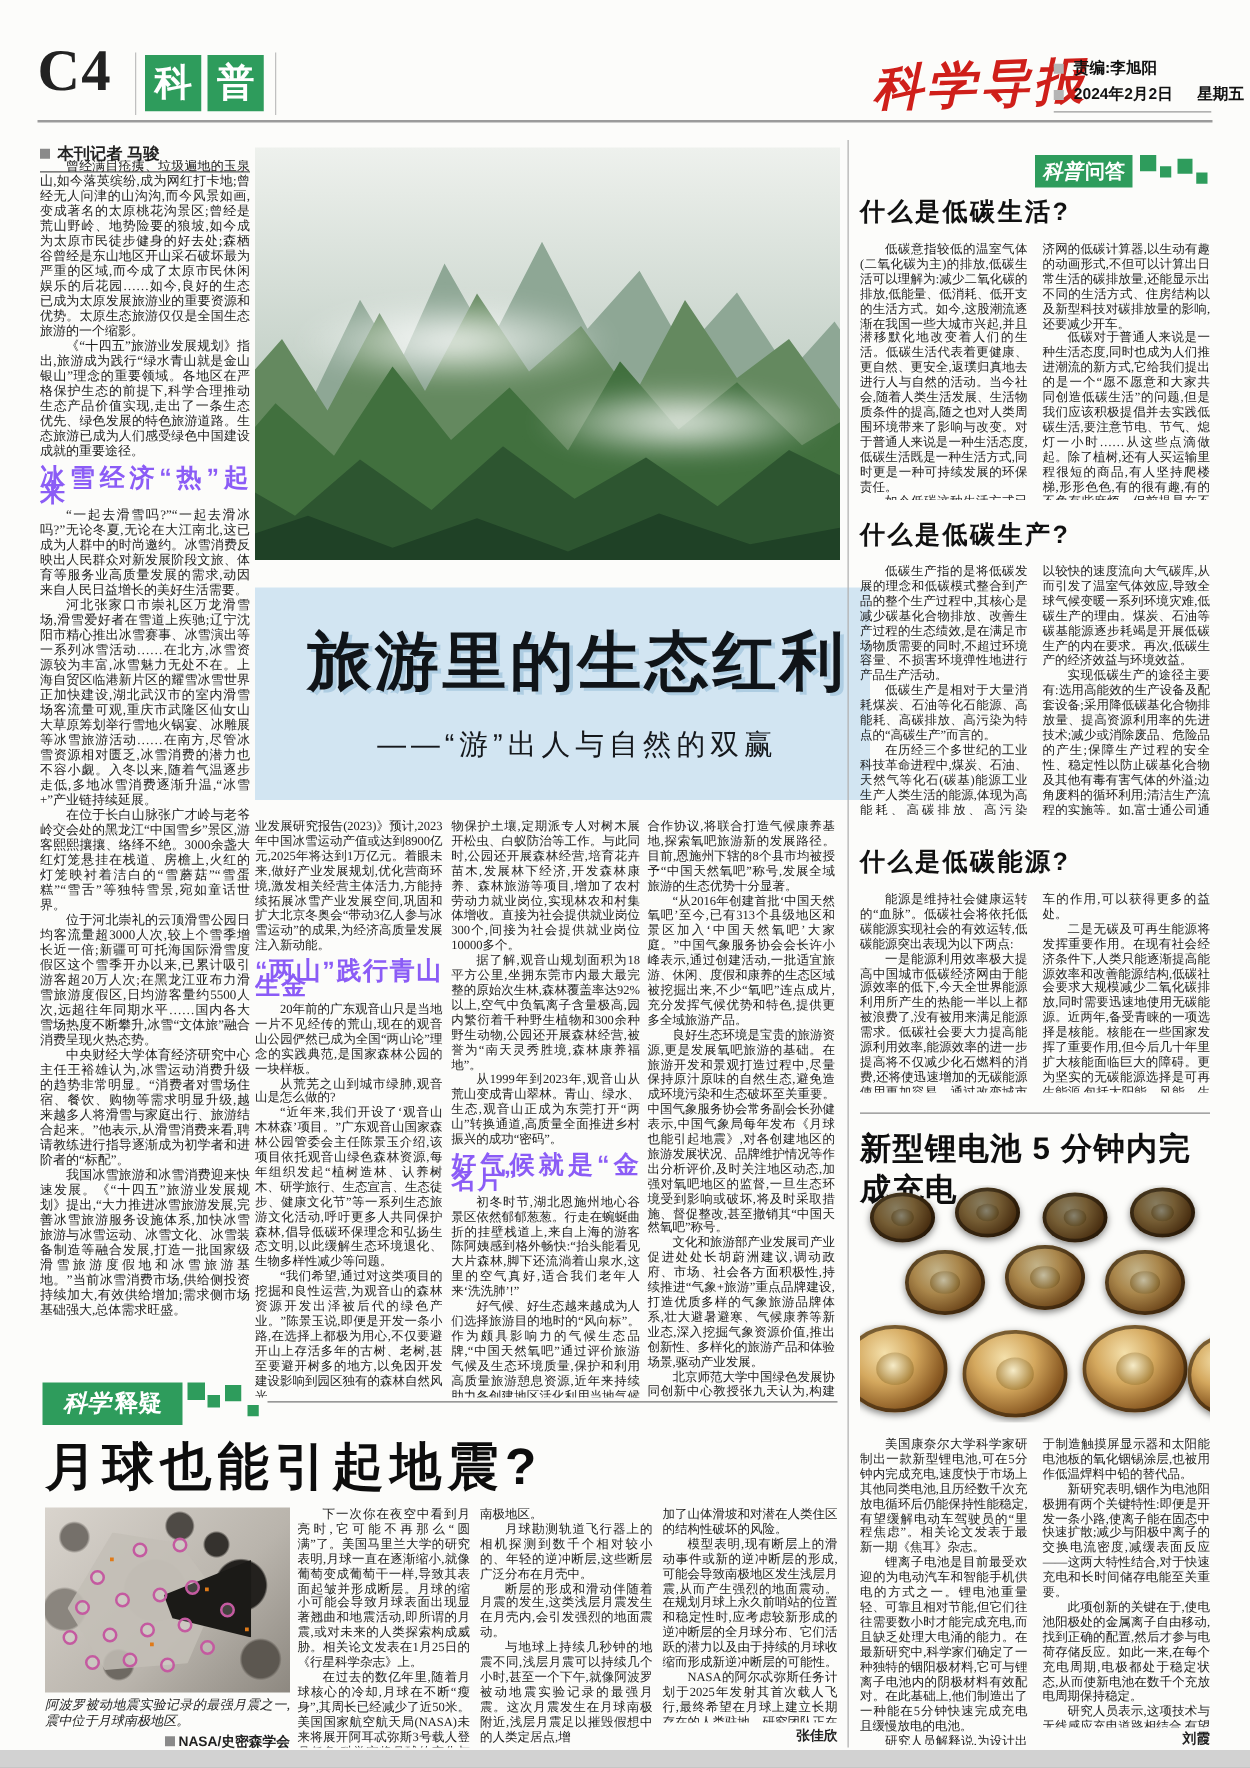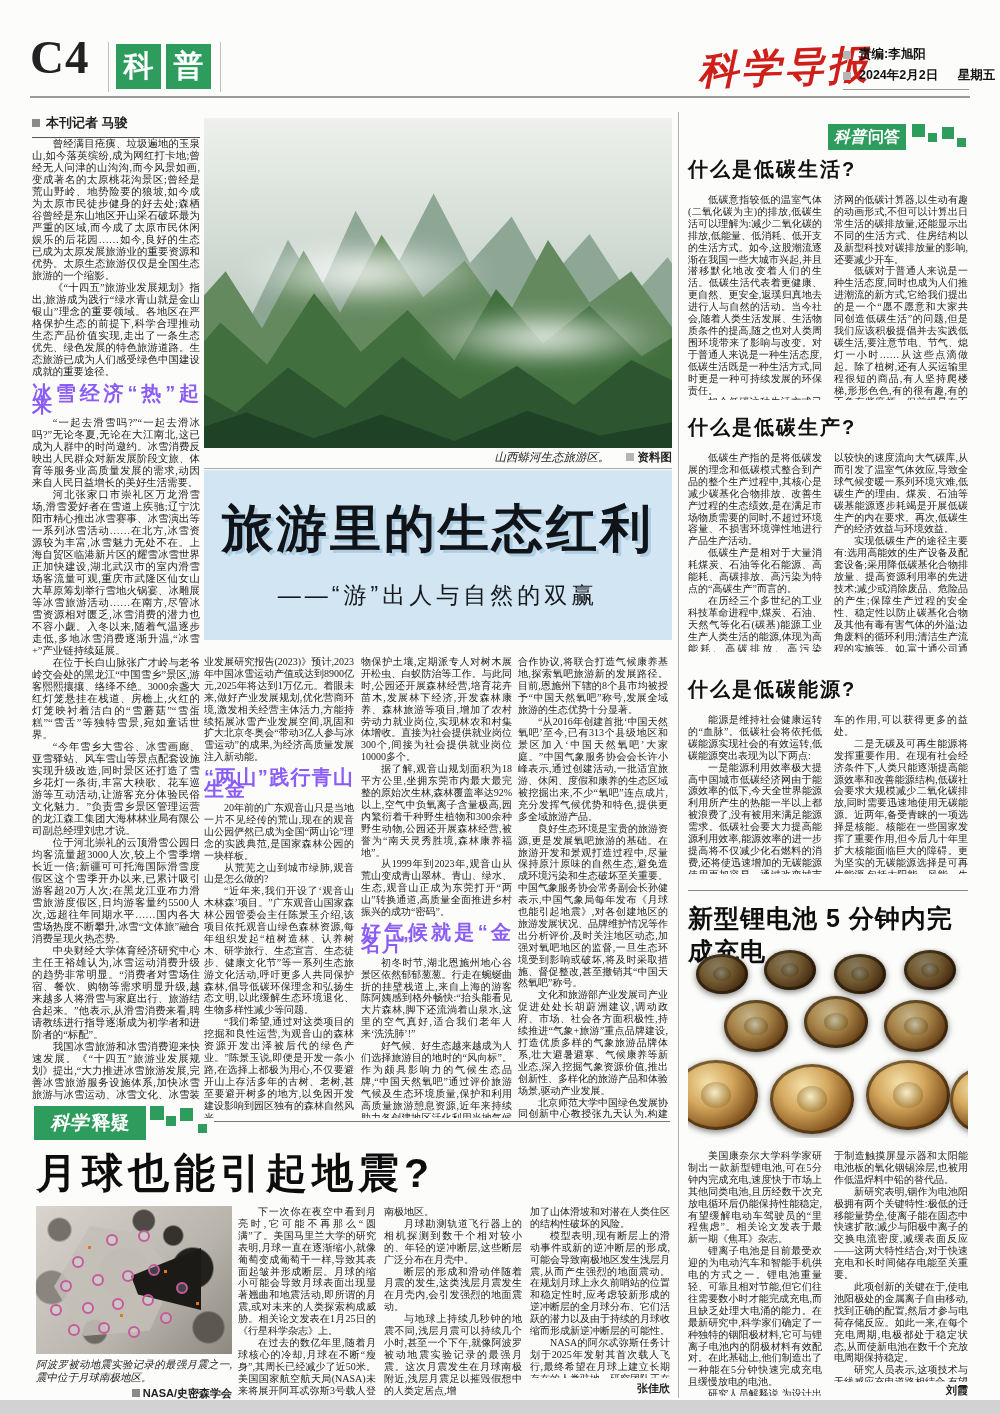--- a/index.html
+++ b/index.html
@@ -21,35 +21,35 @@
   .headrule{left:30px;top:96px;width:940px;height:2px;background:#9b9b9b;}
   
   .coltext{font-size:10px;line-height:11.9px;text-align:justify;overflow:hidden;}
   .coltext p.para{margin:0;text-indent:2em;}
   .coltext p.cont{text-indent:0;}
   .coltext h4.colhead{margin:9px 0 6px;font-family:"Liberation Sans","DejaVu Sans",sans-serif;
      font-size:20px;font-weight:700;text-indent:0;color:#8b5cf6;letter-spacing:1px;}
   .byline{left:32px;top:114px;width:168px;font-family:"Liberation Sans","DejaVu Sans",sans-serif;
      font-size:13px;font-weight:700;border-bottom:1px solid #555;padding-bottom:5px;display:flex;gap:6px;align-items:center;}
   .byline .sq{background:#8a8a8a;}
-  .leadcol1{left:32px;top:138px;width:168px;height:962px;font-size:10.4px;line-height:12px;}
+  .leadcol1{left:32px;top:128px;width:168px;height:962px;font-size:10.4px;line-height:12px;}
   
   .mainphoto{left:204px;top:118px;width:468px;height:330px;overflow:hidden;background:linear-gradient(#eef1ed,#ccd7cf 45%,#b7c8bb 70%);}
   .ridge{position:absolute;left:-20px;width:520px;}
   .r1{top:58px;height:290px;background:#8ea795;clip-path:polygon(0 55%,6% 38%,13% 48%,20% 22%,26% 40%,33% 12%,40% 34%,48% 6%,55% 30%,63% 14%,70% 36%,78% 20%,86% 42%,93% 28%,100% 46%,100% 100%,0 100%);}
   .r2{top:96px;height:260px;background:#64895f;clip-path:polygon(0 40%,8% 22%,15% 44%,23% 14%,30% 38%,38% 8%,46% 32%,54% 18%,62% 40%,70% 10%,78% 34%,86% 22%,94% 44%,100% 30%,100% 100%,0 100%);}
   .r3{top:150px;height:210px;background:#41703e;clip-path:polygon(0 46%,7% 26%,16% 46%,25% 12%,34% 40%,43% 20%,52% 44%,60% 10%,69% 36%,78% 18%,88% 42%,100% 24%,100% 100%,0 100%);}
   .r4{top:212px;height:150px;background:#2d5530;clip-path:polygon(0 35%,10% 55%,20% 25%,31% 52%,42% 18%,53% 46%,64% 24%,75% 50%,86% 20%,100% 44%,100% 100%,0 100%);}
   .r5{top:268px;height:95px;background:#1f4126;clip-path:polygon(0 50%,12% 28%,25% 55%,38% 30%,52% 58%,66% 26%,80% 52%,100% 32%,100% 100%,0 100%);}
   .mist{position:absolute;filter:blur(9px);background:radial-gradient(ellipse,rgba(255,255,255,.9),rgba(255,255,255,0) 70%);}
   .caprow{left:204px;top:450px;width:468px;font-size:11.5px;text-align:right;border-bottom:1px solid #aaa;padding-bottom:3px;}
   .caprow .cap{font-style:italic;}
   .caprow .credit{font-family:"Liberation Sans","DejaVu Sans",sans-serif;font-weight:700;font-style:normal;margin-left:14px;}
   
-  .titleblock{left:204px;top:470px;width:468px;height:170px;background:#d2e5f2;text-align:center;overflow:hidden;}
+  .titleblock{left:204px;top:470px;width:468px;height:170px;background:#d2e5f2;text-align:center;overflow:hidden;padding-left:24px;}
   .titleblock h1{margin:25px 0 0;font-family:"Liberation Sans","DejaVu Sans",sans-serif;font-weight:800;
      font-size:51px;letter-spacing:3px;color:#101418;text-shadow:3px 3px 0 #aecde2;}
   .titleblock .sub{margin-top:16px;font-family:"Liberation Sans","DejaVu Sans",sans-serif;
      font-size:23px;letter-spacing:4px;color:#15181c;}
   .mcol{top:656px;height:462px;}
   
   .vrule{left:678px;top:112px;width:1px;height:1286px;background:#b0b0b0;}
   .qabadge{left:828px;top:124px;width:78px;height:26px;background:var(--green);color:#fff;display:flex;
      align-items:center;justify-content:center;gap:2px;font-size:16px;}
   .qabadge .script{font-style:italic;font-weight:700;font-family:"DejaVu Serif",serif;}
@@ -126,38 +126,33 @@
     <span class="sq"></span>
     <span>本刊记者 马骏</span>
   </div>
   <div class="abs coltext leadcol1">
       <p class="para">曾经满目疮痍、垃圾遍地的玉泉山,如今落英缤纷,成为网红打卡地;曾经无人问津的山沟沟,而今风景如画,变成著名的太原桃花沟景区;曾经是荒山野岭、地势险要的狼坡,如今成为太原市民徒步健身的好去处;森栖谷曾经是东山地区开山采石破坏最为严重的区域,而今成了太原市民休闲娱乐的后花园……如今,良好的生态已成为太原发展旅游业的重要资源和优势。太原生态旅游仅仅是全国生态旅游的一个缩影。</p>
       <p class="para">《“十四五”旅游业发展规划》指出,旅游成为践行“绿水青山就是金山银山”理念的重要领域。各地区在严格保护生态的前提下,科学合理推动生态产品价值实现,走出了一条生态优先、绿色发展的特色旅游道路。生态旅游已成为人们感受绿色中国建设成就的重要途径。</p>
       <h4 class="colhead">冰雪经济“热”起来</h4>
       <p class="para">“一起去滑雪吗?”“一起去滑冰吗?”无论冬夏,无论在大江南北,这已成为人群中的时尚邀约。冰雪消费反映出人民群众对新发展阶段文旅、体育等服务业高质量发展的需求,动因来自人民日益增长的美好生活需要。</p>
       <p class="para">河北张家口市崇礼区万龙滑雪场,滑雪爱好者在雪道上疾驰;辽宁沈阳市精心推出冰雪赛事、冰雪演出等一系列冰雪活动……在北方,冰雪资源较为丰富,冰雪魅力无处不在。上海自贸区临港新片区的耀雪冰雪世界正加快建设,湖北武汉市的室内滑雪场客流量可观,重庆市武隆区仙女山大草原筹划举行雪地火锅宴、冰雕展等冰雪旅游活动……在南方,尽管冰雪资源相对匮乏,冰雪消费的潜力也不容小觑。入冬以来,随着气温逐步走低,多地冰雪消费逐渐升温,“冰雪+”产业链持续延展。</p>
       <p class="para">在位于长白山脉张广才岭与老爷岭交会处的黑龙江“中国雪乡”景区,游客熙熙攘攘、络绎不绝。3000余盏大红灯笼悬挂在栈道、房檐上,火红的灯笼映衬着洁白的“雪蘑菇”“雪蛋糕”“雪舌”等独特雪景,宛如童话世界。</p>
-      <p class="para">“今年雪乡大雪谷、冰雪画廊、亚雪驿站、风车雪山等景点配套设施实现升级改造,同时景区还打造了雪乡花灯一条街,丰富大秧歌、花车巡游等互动活动,让游客充分体验民俗文化魅力。”负责雪乡景区管理运营的龙江森工集团大海林林业局有限公司副总经理刘忠才说。</p>
       <p class="para">位于河北崇礼的云顶滑雪公园日均客流量超3000人次,较上个雪季增长近一倍;新疆可可托海国际滑雪度假区这个雪季开办以来,已累计吸引游客超20万人次;在黑龙江亚布力滑雪旅游度假区,日均游客量约5500人次,远超往年同期水平……国内各大雪场热度不断攀升,冰雪“文体旅”融合消费呈现火热态势。</p>
       <p class="para">中央财经大学体育经济研究中心主任王裕雄认为,冰雪运动消费升级的趋势非常明显。“消费者对雪场住宿、餐饮、购物等需求明显升级,越来越多人将滑雪与家庭出行、旅游结合起来。”他表示,从滑雪消费来看,聘请教练进行指导逐渐成为初学者和进阶者的“标配”。</p>
       <p class="para">我国冰雪旅游和冰雪消费迎来快速发展。《“十四五”旅游业发展规划》提出,“大力推进冰雪旅游发展,完善冰雪旅游服务设施体系,加快冰雪旅游与冰雪运动、冰雪文化、冰雪装备制造等融合发展,打造一批国家级滑雪旅游度假地和冰雪旅游基地。”当前冰雪消费市场,供给侧投资持续加大,有效供给增加;需求侧市场基础强大,总体需求旺盛。</p>
     </div>
 
   <div class="abs mainphoto">
     <div class="ridge r1"></div>
     <div class="ridge r2"></div>
     <div class="mist" style="left:30px;top:120px;width:260px;height:70px;"></div>
     <div class="ridge r3"></div>
     <div class="mist" style="left:220px;top:190px;width:240px;height:60px;"></div>
     <div class="ridge r4"></div>
     <div class="ridge r5"></div>
-  </div>
-  <div class="abs caprow">
-    <span class="cap">山西蟒河生态旅游区。</span>
-    <span class="credit"><span class="sq"></span> <span>资料图</span></span>
   </div>
 
   <div class="abs titleblock">
     <h1>旅游里的生态红利</h1>
     <div class="sub">——“游”出人与自然的双赢</div>
   </div>
 
   <div class="abs coltext mcol" style="left:204px;width:150px;">
       <p class="para cont">业发展研究报告(2023)》预计,2023年中国冰雪运动产值或达到8900亿元,2025年将达到1万亿元。着眼未来,做好产业发展规划,优化营商环境,激发相关经营主体活力,方能持续拓展冰雪产业发展空间,巩固和扩大北京冬奥会“带动3亿人参与冰雪运动”的成果,为经济高质量发展注入新动能。</p>
       <h4 class="colhead">“两山”践行青山生金</h4>
@@ -248,21 +243,21 @@
     <div class="cell" style="left:262px;top:120px;width:60px;height:64px;"></div>
   </div>
 
   <div class="abs coltext" style="left:688px;top:1150px;width:134px;height:246px;">
       <p class="para">美国康奈尔大学科学家研制出一款新型锂电池,可在5分钟内完成充电,速度快于市场上其他同类电池,且历经数千次充放电循环后仍能保持性能稳定,有望缓解电动车驾驶员的“里程焦虑”。相关论文发表于最新一期《焦耳》杂志。</p>
       <p class="para">锂离子电池是目前最受欢迎的为电动汽车和智能手机供电的方式之一。锂电池重量轻、可靠且相对节能,但它们往往需要数小时才能完成充电,而且缺乏处理大电涌的能力。在最新研究中,科学家们确定了一种独特的铟阳极材料,它可与锂离子电池内的阴极材料有效配对。在此基础上,他们制造出了一种能在5分钟快速完成充电且缓慢放电的电池。</p>
       <p class="para">研究人员解释说,为设计出最新电池,他们专注于电化学反应动力学,确定铟是一种极具潜力的快速充电材料。铟是软金属,主要用</p>
     </div>
   <div class="abs coltext" style="left:834px;top:1150px;width:134px;height:232px;">
       <p class="para cont">于制造触摸屏显示器和太阳能电池板的氧化铟锡涂层,也被用作低温焊料中铅的替代品。</p>
-      <p class="para">新研究表明,铟作为电池阳极拥有两个关键特性:极低的迁移能量势垒,使离子能在固态中快速扩散;减少与阳极中离子的交换电流密度,减缓表面反应——这两大特性结合,对于快速充电和长时间储存电能至关重要。</p>
+      <p class="para">新研究表明,铟作为电池阳极拥有两个关键特性:即便是开发一条小路,使离子能在固态中快速扩散;减少与阳极中离子的交换电流密度,减缓表面反应——这两大特性结合,对于快速充电和长时间储存电能至关重要。</p>
       <p class="para">此项创新的关键在于,使电池阳极处的金属离子自由移动,找到正确的配置,然后才参与电荷存储反应。如此一来,在每个充电周期,电极都处于稳定状态,从而使新电池在数千个充放电周期保持稳定。</p>
       <p class="para">研究人员表示,这项技术与无线感应充电道路相结合,有望缩小电池的尺寸和成本,使电动交通成为司机更可行的选择。但铟很重,他们希望借助人工智能工具,发掘更好的电池阳极。</p>
     </div>
   <div class="abs author" style="left:834px;top:1380px;width:134px;">刘霞</div>
 
   <div class="abs sepline"></div>
   <div class="abs skybadge">
     <span class="script" style="font-style:italic;font-weight:700;font-family:'DejaVu Serif',serif;">科学</span>
     <span class="plain" style="font-family:'Liberation Sans','DejaVu Sans',sans-serif;font-weight:700;">释疑</span>
   </div>

